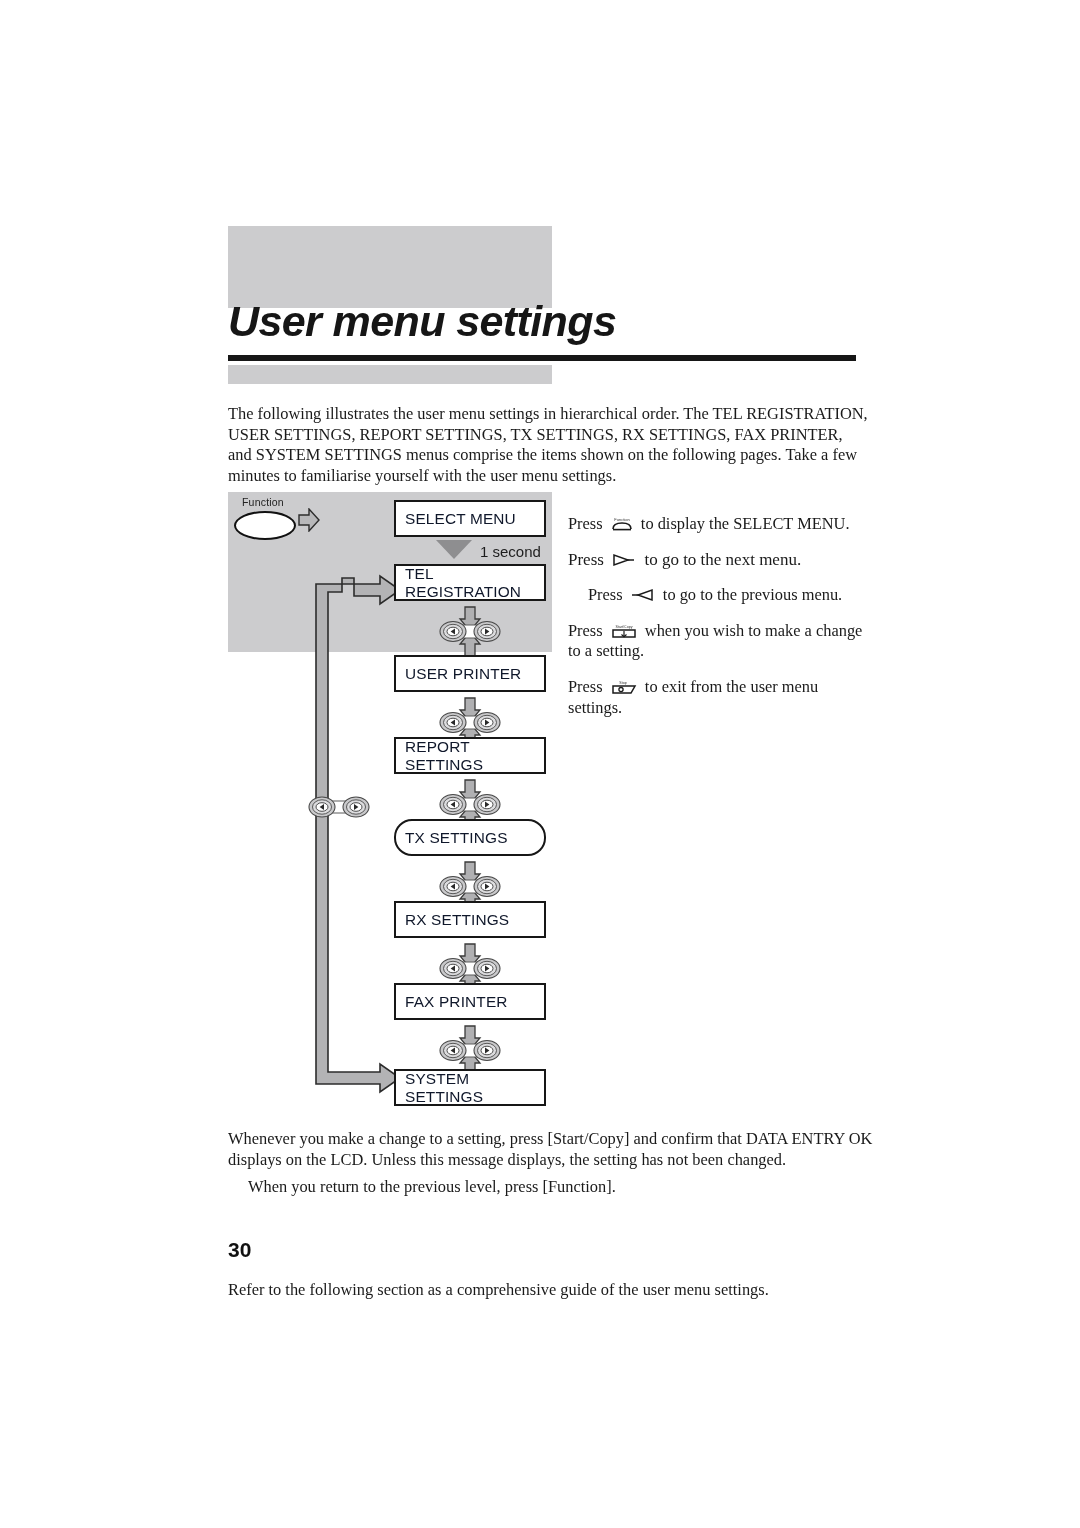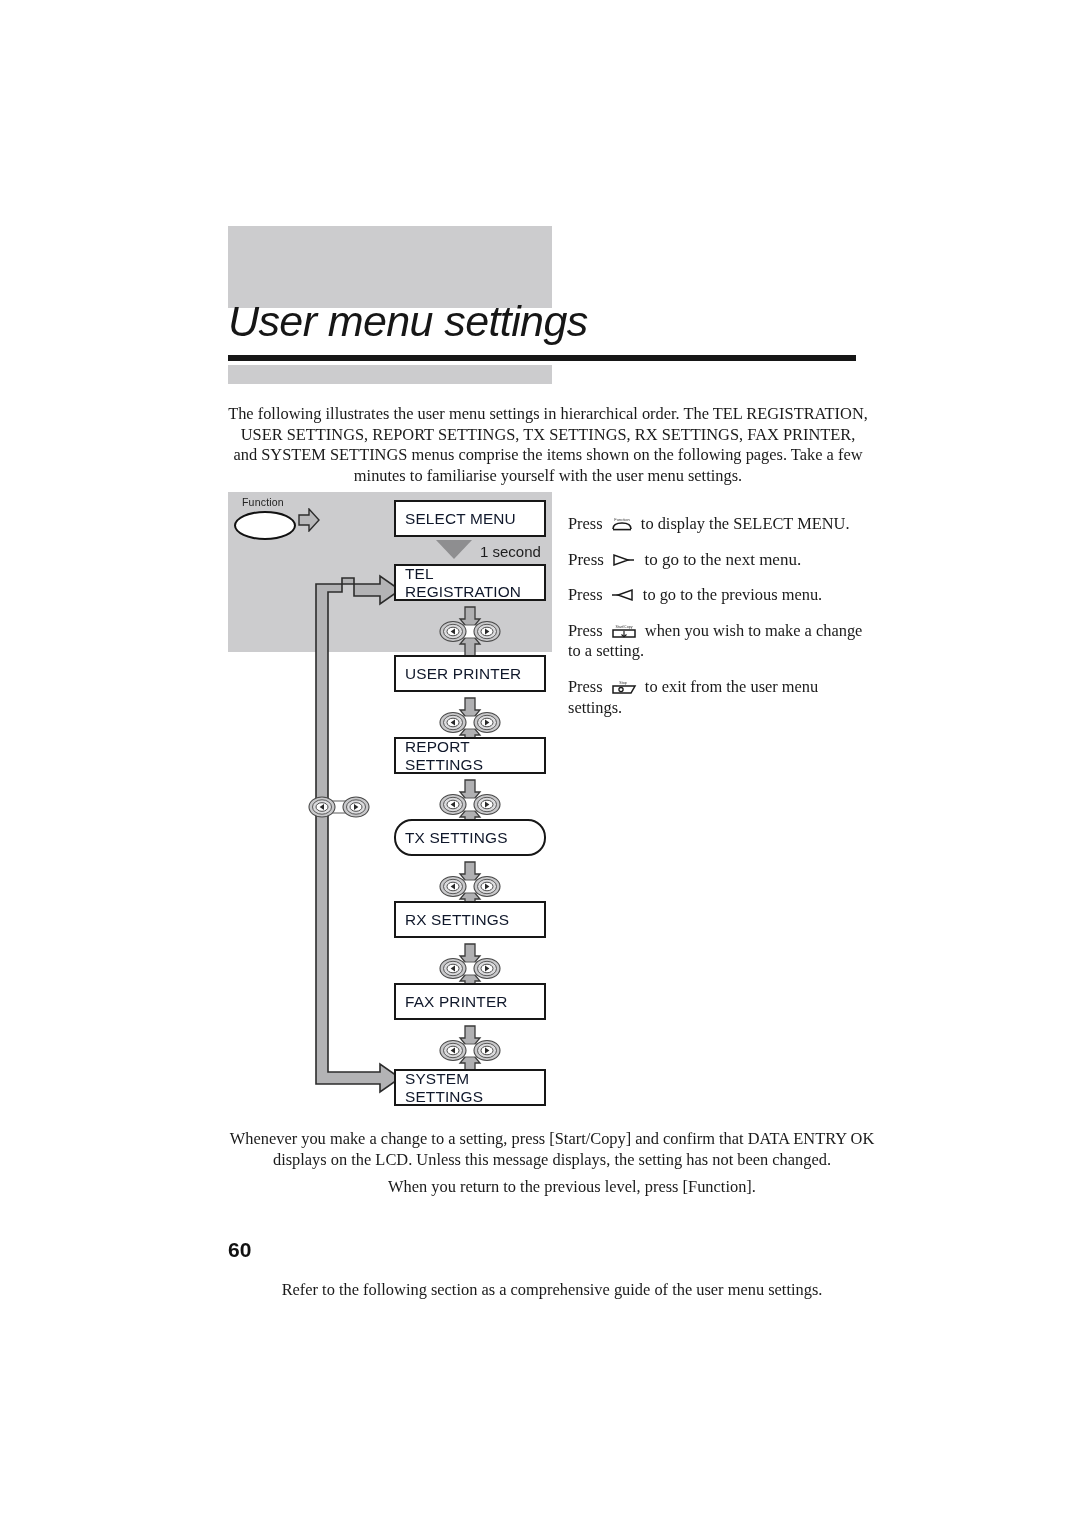--- a/index.html
+++ b/index.html
@@ -25,21 +25,21 @@
     height: 82px;
     background: #ccccce;
   }
   .page-title {
     position: absolute;
     left: 228px;
     top: 300px;
     width: 640px;
     font-family: "Liberation Sans", sans-serif;
     font-style: italic;
-    font-weight: normal;
+    font-weight: bold;
     font-size: 43px;
     letter-spacing: -0.6px;
     color: #161616;
     line-height: 1.0;
     white-space: nowrap;
   }
   .title-rule {
     position: absolute;
     left: 228px;
     top: 355px;
@@ -56,21 +56,20 @@
     background: #ccccce;
   }
 
   
   .para {
     position: absolute;
     font-family: "Liberation Serif", serif;
     font-size: 16.4px;
     line-height: 20.6px;
     color: #1a1a1a;
-    text-align: center;
   }
   #intro-para {
     left: 228px;
     top: 404px;
     width: 640px;
   }
   #closing-para-1 {
     left: 228px;
     top: 1129px;
     width: 648px;
@@ -359,21 +358,21 @@
 
   <div style="margin-top:15px; font-size:17px; line-height:20.6px;">
     <span>Press</span>
     <svg width="26" height="16" style="vertical-align:-3px; margin:0 3px;" viewBox="0 0 26 16">
       <path d="M 3 3 L 3 13 L 17 8 Z" fill="none" stroke="#1a1a1a" stroke-width="1.5" stroke-linejoin="miter"></path>
       <line x1="15" y1="8" x2="23" y2="8" stroke="#1a1a1a" stroke-width="1.5"></line>
     </svg>
     <span>to go to the next menu.</span>
   </div>
 
-  <div style="margin-top:15px; font-size:16.4px; line-height:20.6px;">
+  <div style="margin-top:15px; font-size:16.4px; line-height:20.6px;margin-left:20px;">
     <span>Press</span>
     <svg width="26" height="16" style="vertical-align:-3px; margin:0 3px;" viewBox="0 0 26 16">
       <path d="M 22 3 L 22 13 L 8 8 Z" fill="none" stroke="#1a1a1a" stroke-width="1.5" stroke-linejoin="miter"></path>
       <line x1="10" y1="8" x2="2" y2="8" stroke="#1a1a1a" stroke-width="1.5"></line>
     </svg>
     <span>to go to the previous menu.</span>
   </div>
 
   <div style="margin-top:15px; font-size:16.4px; line-height:20.6px;">
     <span>Press</span>
@@ -393,13 +392,13 @@
       <path d="M 3 7 L 25 7 L 21 14 L 3 14 Z" fill="none" stroke="#1a1a1a" stroke-width="1.5" stroke-linejoin="miter"></path>
       <circle cx="11" cy="10.6" r="2.1" fill="none" stroke="#1a1a1a" stroke-width="1.3"></circle>
     </svg>
     <span>to exit from the user menu settings.</span>
   </div>
 </div>
 
 <div class="para" id="closing-para-1">Whenever you make a change to a setting, press [Start/Copy] and confirm that DATA ENTRY OK displays on the LCD. Unless this message displays, the setting has not been changed.</div>
 <div class="para" id="closing-para-2">When you return to the previous level, press [Function].</div>
 <div class="para" id="closing-para-3">Refer to the following section as a comprehensive guide of the user menu settings.</div>
-<div class="page-number">60</div>
+<div class="page-number">30</div>
 
 </body></html>

